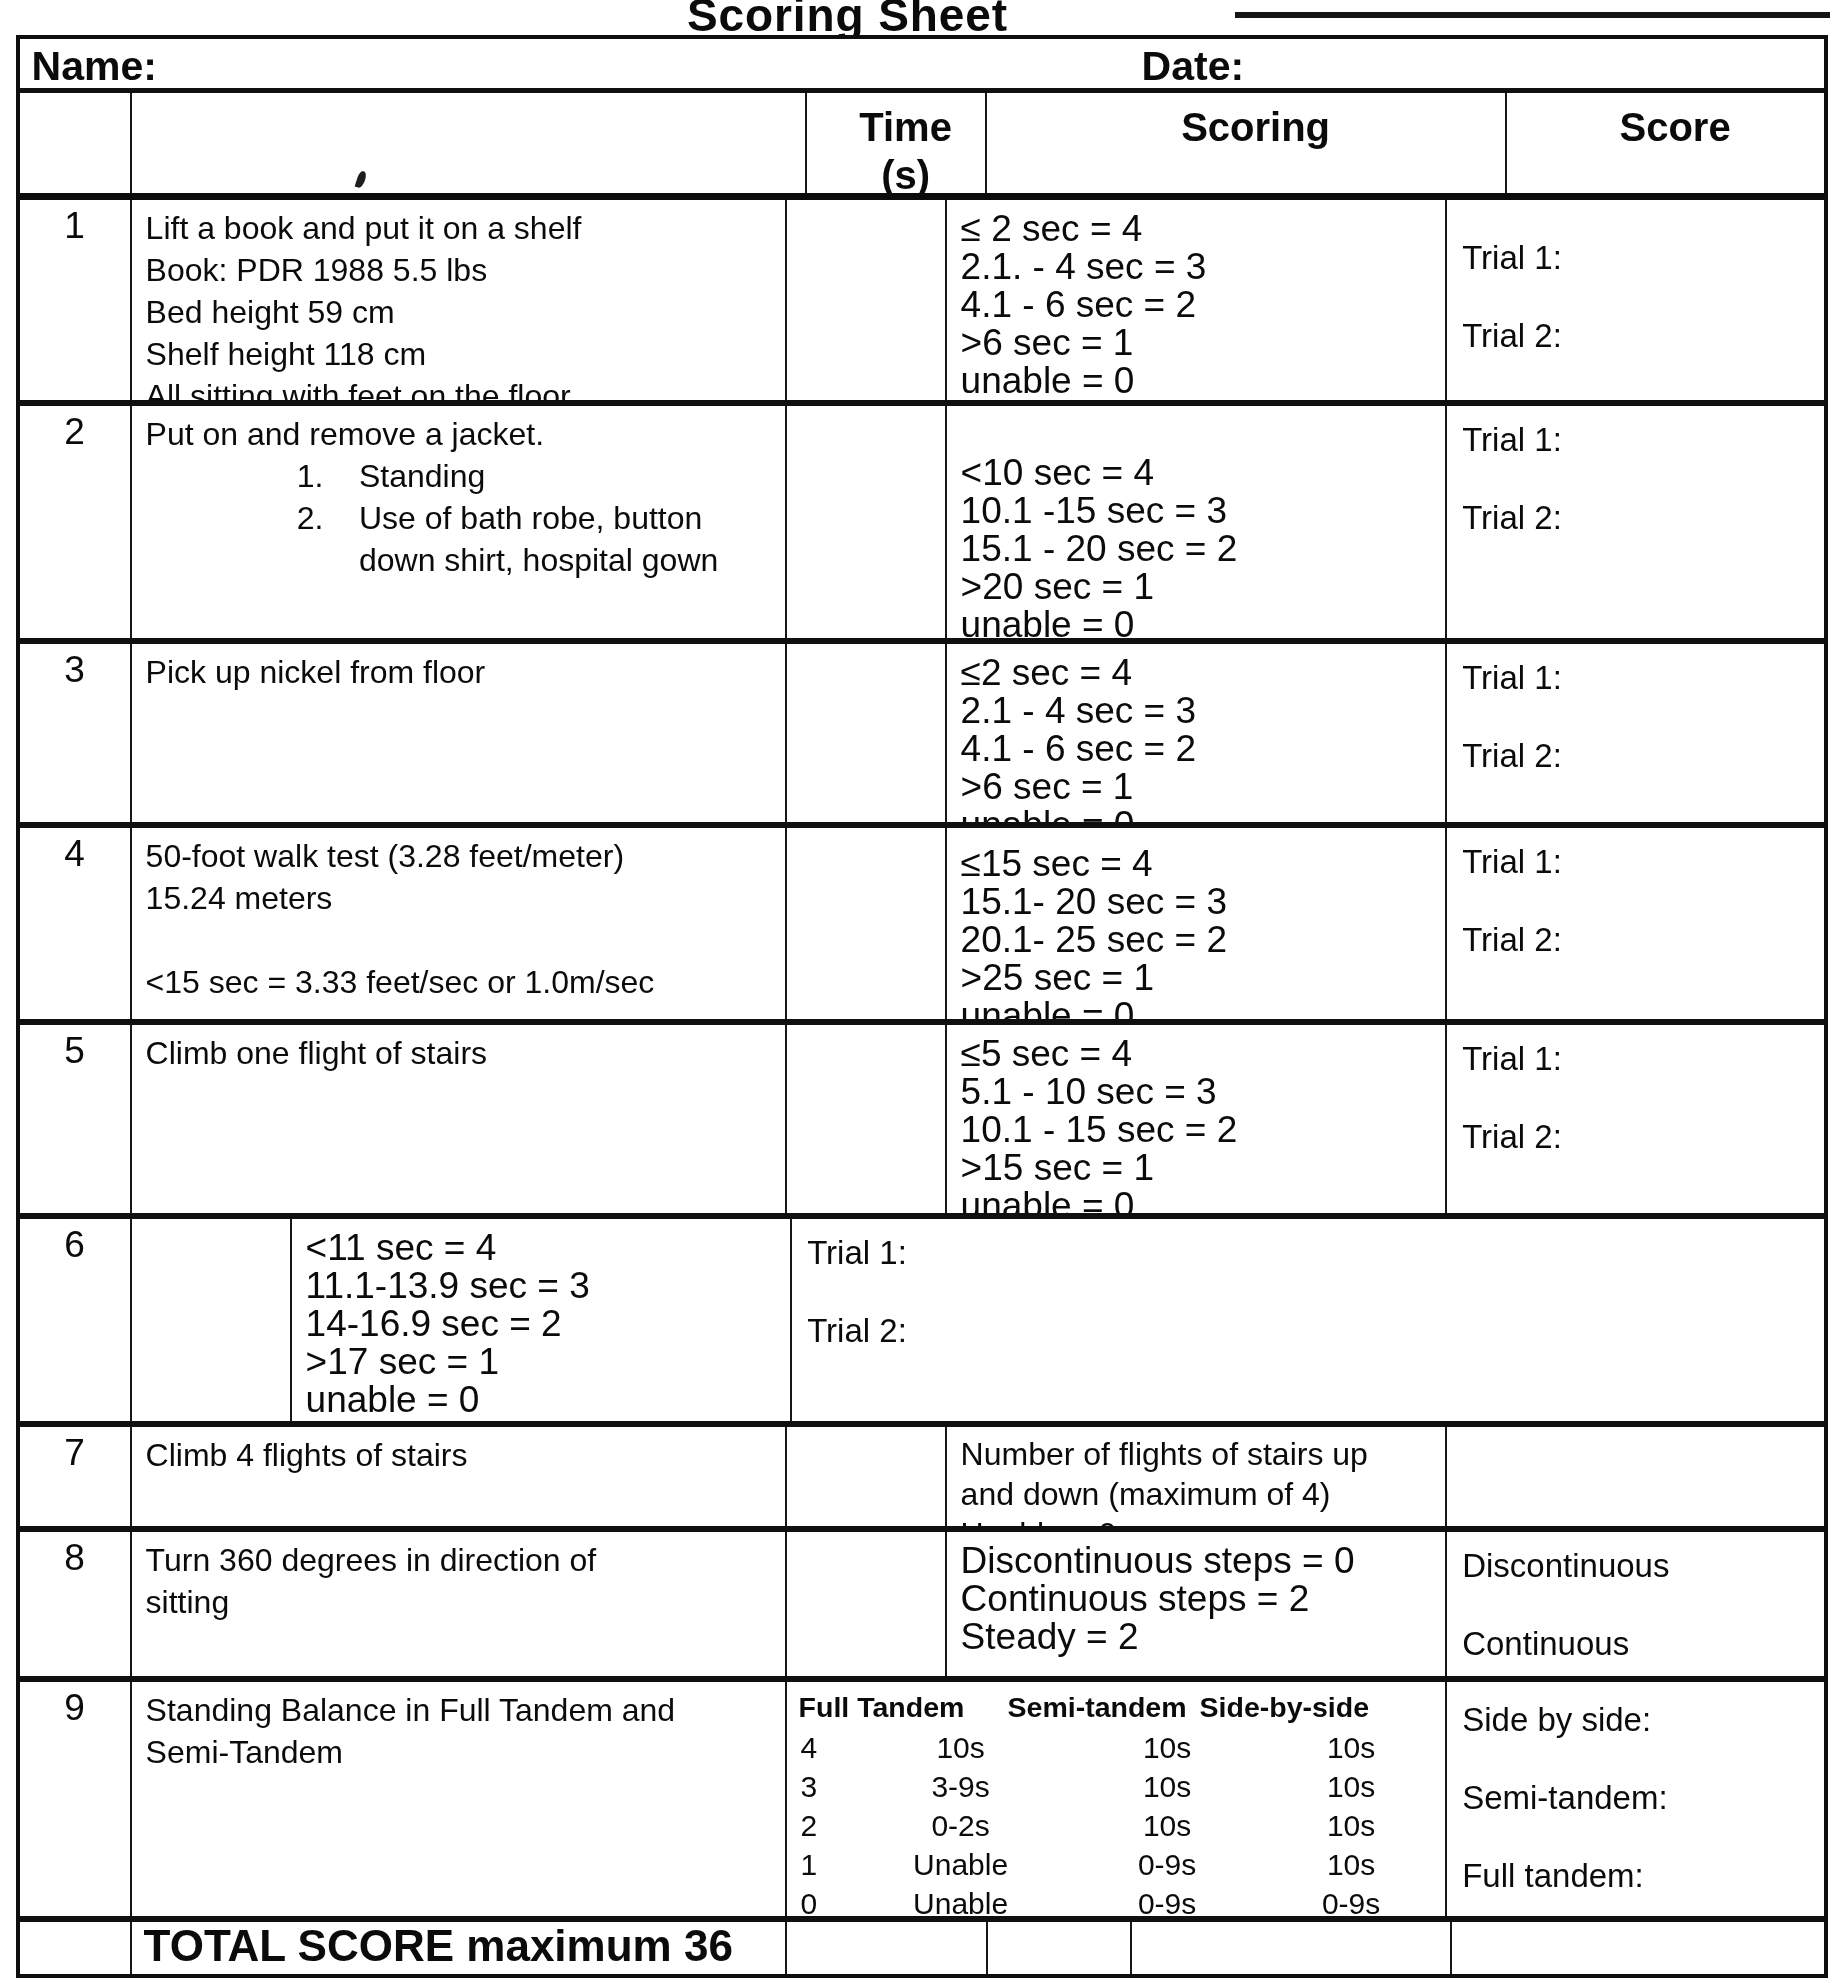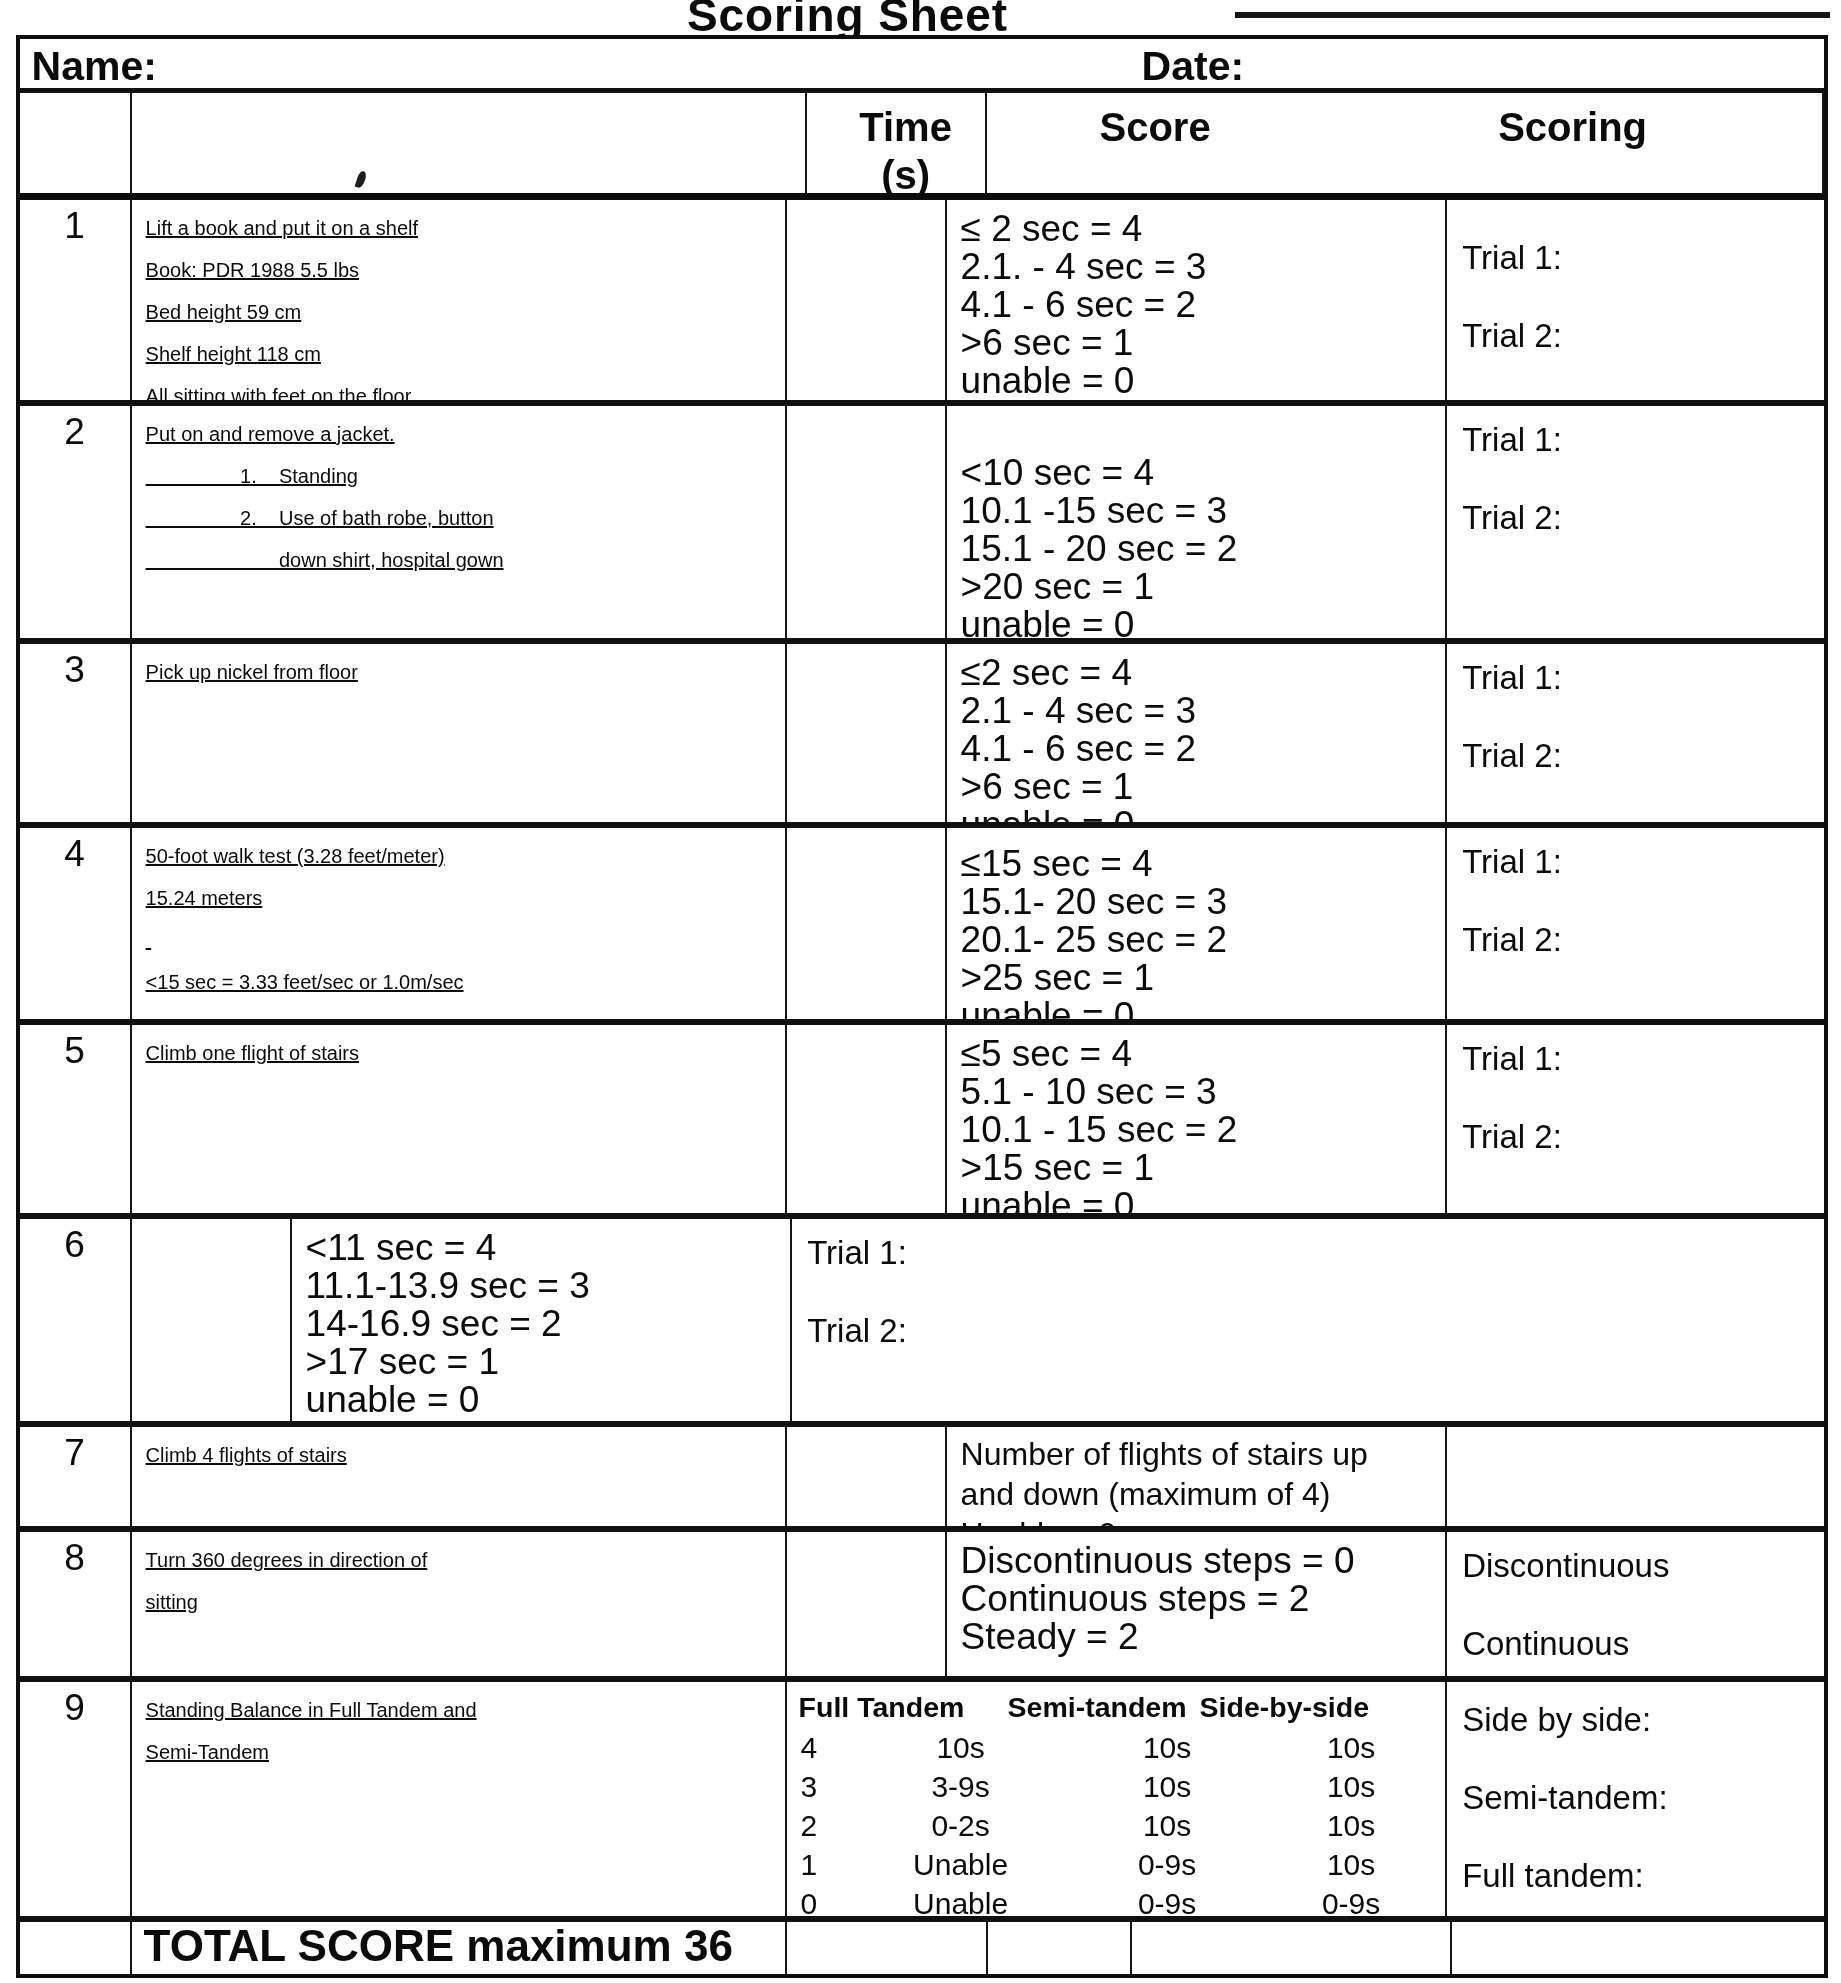--- a/index.html
+++ b/index.html
@@ -38,21 +38,21 @@
     position:absolute; left:205px; top:78px; width:7.8px; height:17.3px;
     background:#1d1d1d; border-radius:50% 50% 60% 0; transform:rotate(18deg);
   }
   
   .r1{height:206px;} .r2{height:238px;} .r3{height:184px;} .r4{height:197px;}
   .r5{height:194px;} .r6{height:208px;} .r7{height:105px;} .r8{height:150px;}
   .r9{height:240px;}
   .r-total{height:52px; border-bottom:none;}
   
   .num{text-align:center; padding-top:5.2px; font-size:37px;}
-  .task{padding:7px 5.2px 0 14px; font-size:20px; line-height:42px;text-decoration:underline;}
+  .task{padding:7px 5.2px 0 14px; font-size:32px; line-height:42px;}
   .task .line{white-space:pre-wrap;}
   .scoring{padding:10.4px 5.2px 0 14px; font-size:37px; line-height:38px;}
   .r2 .scoring{padding-top:48px;}
   .r4 .scoring{padding-top:17.3px;}
   .r7 .scoring{font-size:32px; line-height:40px; padding-top:7px;}
   .score{padding:14px 5.2px 0 15.6px; font-size:33px; line-height:39px;}
   .r1 .score{padding-top:38px;}
   .r9 .score{padding-top:18px;}
   .line{min-height:1em;}
   .line:empty::before{content:"\00a0";}
@@ -84,22 +84,22 @@
 
     <div class="row r-head">
       <div class="c c1"></div>
       <div class="c c2">
         <span class="comma-artifact"></span>
       </div>
       <div class="c c3 head">
           <div class="line">Time</div>
           <div class="line">(s)</div>
         </div>
+      <div class="c c4 head">Scoring</div>
       <div class="c c5 head">Score</div>
-      <div class="c c4 head">Scoring</div>
     </div>
 
     <div class="row r1">
       <div class="c c1 num">1</div>
       <div class="c c2 task">
           <div class="line">Lift a book and put it on a shelf</div>
           <div class="line">Book: PDR 1988 5.5 lbs</div>
           <div class="line">Bed height 59 cm</div>
           <div class="line">Shelf height 118 cm</div>
           <div class="line">All sitting with feet on the floor</div>

